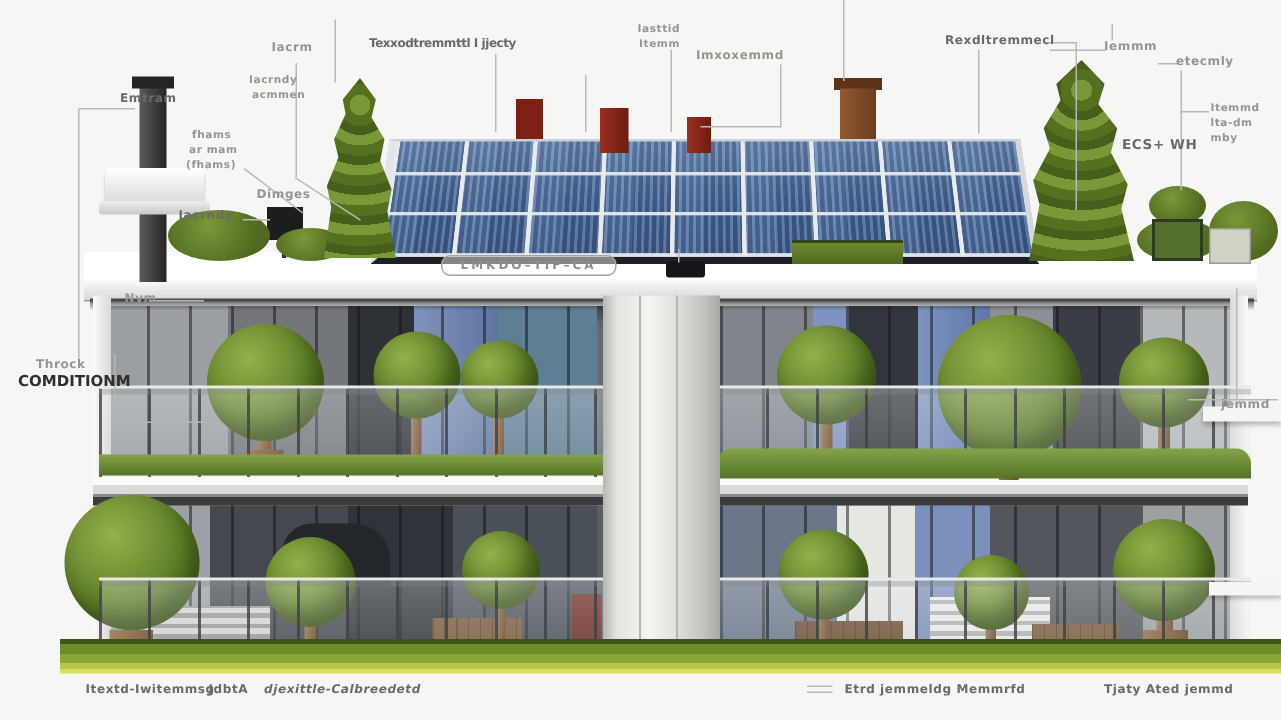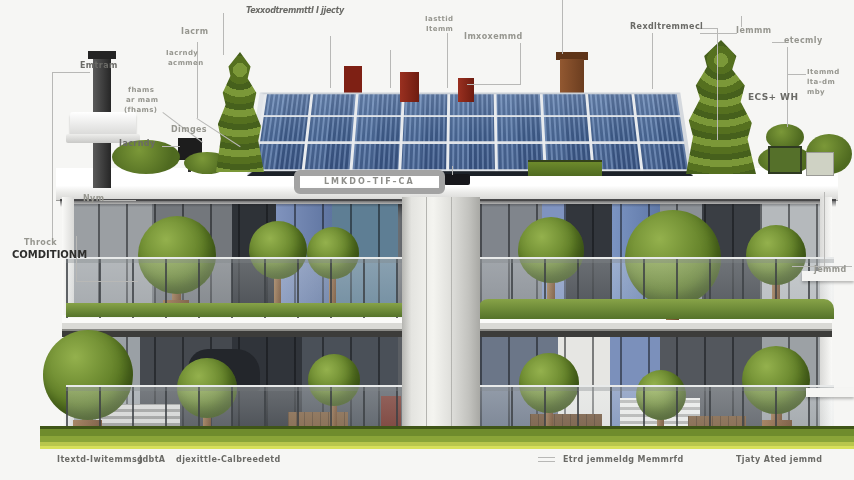--- a/index.html
+++ b/index.html
@@ -5,22 +5,22 @@
   html,body{margin:0;padding:0;background:#eceaea;}
   .scene{position:relative;width:854px;height:480px;margin:0 auto;overflow:hidden;
          background:#f6f6f4;font-family:"DejaVu Sans",sans-serif;}
   .abs{position:absolute;}
   
   .lbl{position:absolute;z-index:11;font:600 8px/9.5px "DejaVu Sans",sans-serif;
        color:#96968f;letter-spacing:.4px;white-space:nowrap;filter:blur(.38px);}
   .lbl.sm{font-size:7px;line-height:8.5px;}
   .lbl.dk{color:#6a6a66;}
   .lbl.bb{font-weight:700;font-size:10px;letter-spacing:0;color:#2e2e2c;filter:blur(.32px);}
-  .lbl.caption{letter-spacing:2px;background:rgba(255,255,255,.45);border:6px solid #a3a3a3;
-       border-radius:6px;padding:1px 24px;color:#8e8e8a;filter:blur(.42px);}
+  .lbl.caption{letter-spacing:2px;background:rgba(255,255,255,.45);border:1px solid #a3a3a3;
+       border-radius:6px;padding:1px 12px;color:#8e8e8a;filter:blur(.42px);}
   
   .solar{position:absolute;left:247px;top:84px;width:446px;height:92px;z-index:5;
          transform:perspective(420px) rotateX(16deg);transform-origin:50% 100%;
          border:2px solid #ccd1d7;border-left:5px solid #e2e5e9;border-right:4px solid #d5d9de;
          border-bottom:5px solid #1c2128;box-sizing:border-box;}
   .solar-grid{position:absolute;inset:0;
      background:
        repeating-linear-gradient(90deg,#e8ebee 0 3px,transparent 3px 48.6px),
        repeating-linear-gradient(0deg,#dfe3e8 0 2.5px,transparent 2.5px 29.5px),
        repeating-linear-gradient(90deg,rgba(185,205,235,.28) 0 2px,rgba(25,40,70,.18) 2px 5px),
@@ -166,21 +166,21 @@
     </div>
 
   <div class="solar">
     <div class="solar-grid"></div>
   </div>
 
   <span class="lbl dk" style="left:80px;top:61px;">Emtram</span>
   <span class="lbl" style="left:181px;top:27px;">Iacrm</span>
   <span class="lbl sm" style="left:166px;top:49px;">Iacrndy</span>
   <span class="lbl sm" style="left:168px;top:59px;">acmmen</span>
-  <span class="lbl dk" style="left:246px;top:6px;letter-spacing:-.3px;font-style:italic;">Texxodtremmttl I jjecty</span>
+  <span class="lbl dk" style="left:246px;top:24px;letter-spacing:-.3px;">Texxodtremmttl I jjecty</span>
   <span class="lbl sm" style="left:128px;top:86px;">fhams</span>
   <span class="lbl sm" style="left:126px;top:96px;">ar mam</span>
   <span class="lbl sm" style="left:124px;top:106px;">(fhams)</span>
   <span class="lbl dk" style="left:119px;top:139px;">Iacrndy</span>
   <span class="lbl" style="left:171px;top:125px;">Dimges</span>
   <span class="lbl" style="left:83px;top:194px;">Nym</span>
 
   <span class="lbl" style="left:24px;top:238px;">Throck</span>
   <span class="lbl bb" style="left:12px;top:250px;">COMDITIONM</span>
 
@@ -194,16 +194,16 @@
   <span class="lbl sm" style="left:807px;top:68px;">Itemmd</span>
   <span class="lbl sm" style="left:807px;top:78px;">lta-dm</span>
   <span class="lbl sm" style="left:807px;top:88px;">mby</span>
   <span class="lbl dk" style="left:748px;top:93px;font-size:9px;">ECS+ WH</span>
   <span class="lbl" style="left:814px;top:265px;">jemmd</span>
 
   <span class="lbl caption" style="left:294px;top:170px;z-index:7;">LMKDO–TIF–CA</span>
 
   <span class="lbl dk" style="left:57px;top:455px;">Itextd-Iwitemmsg</span>
   <span class="lbl dk" style="left:139px;top:455px;">JdbtA</span>
-  <span class="lbl dk" style="left:176px;top:455px;">djexittle-Calbreedetd</span>
+  <span class="lbl dk" style="left:176px;top:455px;font-style:italic;">djexittle-Calbreedetd</span>
   <span class="lbl dk" style="left:563px;top:455px;">Etrd jemmeldg Memmrfd</span>
   <span class="lbl dk" style="left:736px;top:455px;">Tjaty Ated jemmd</span>
 </div>
 
 </body></html>

